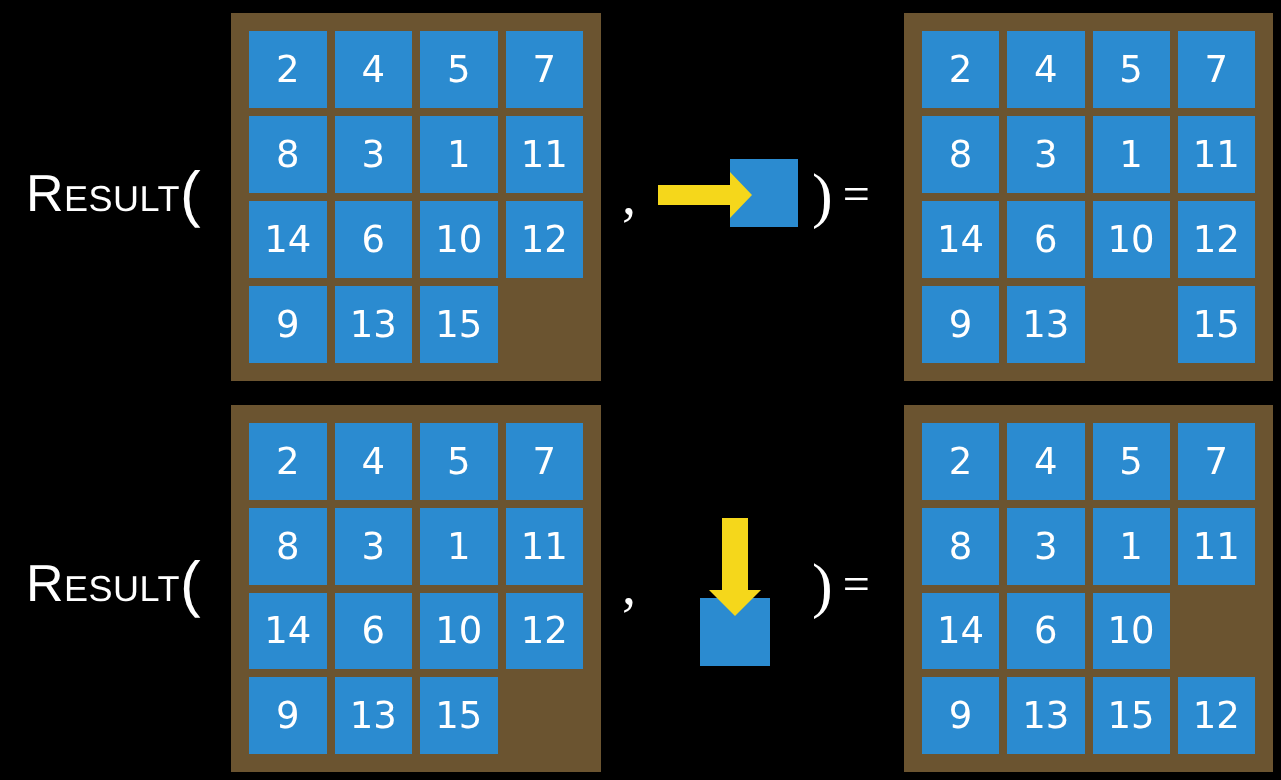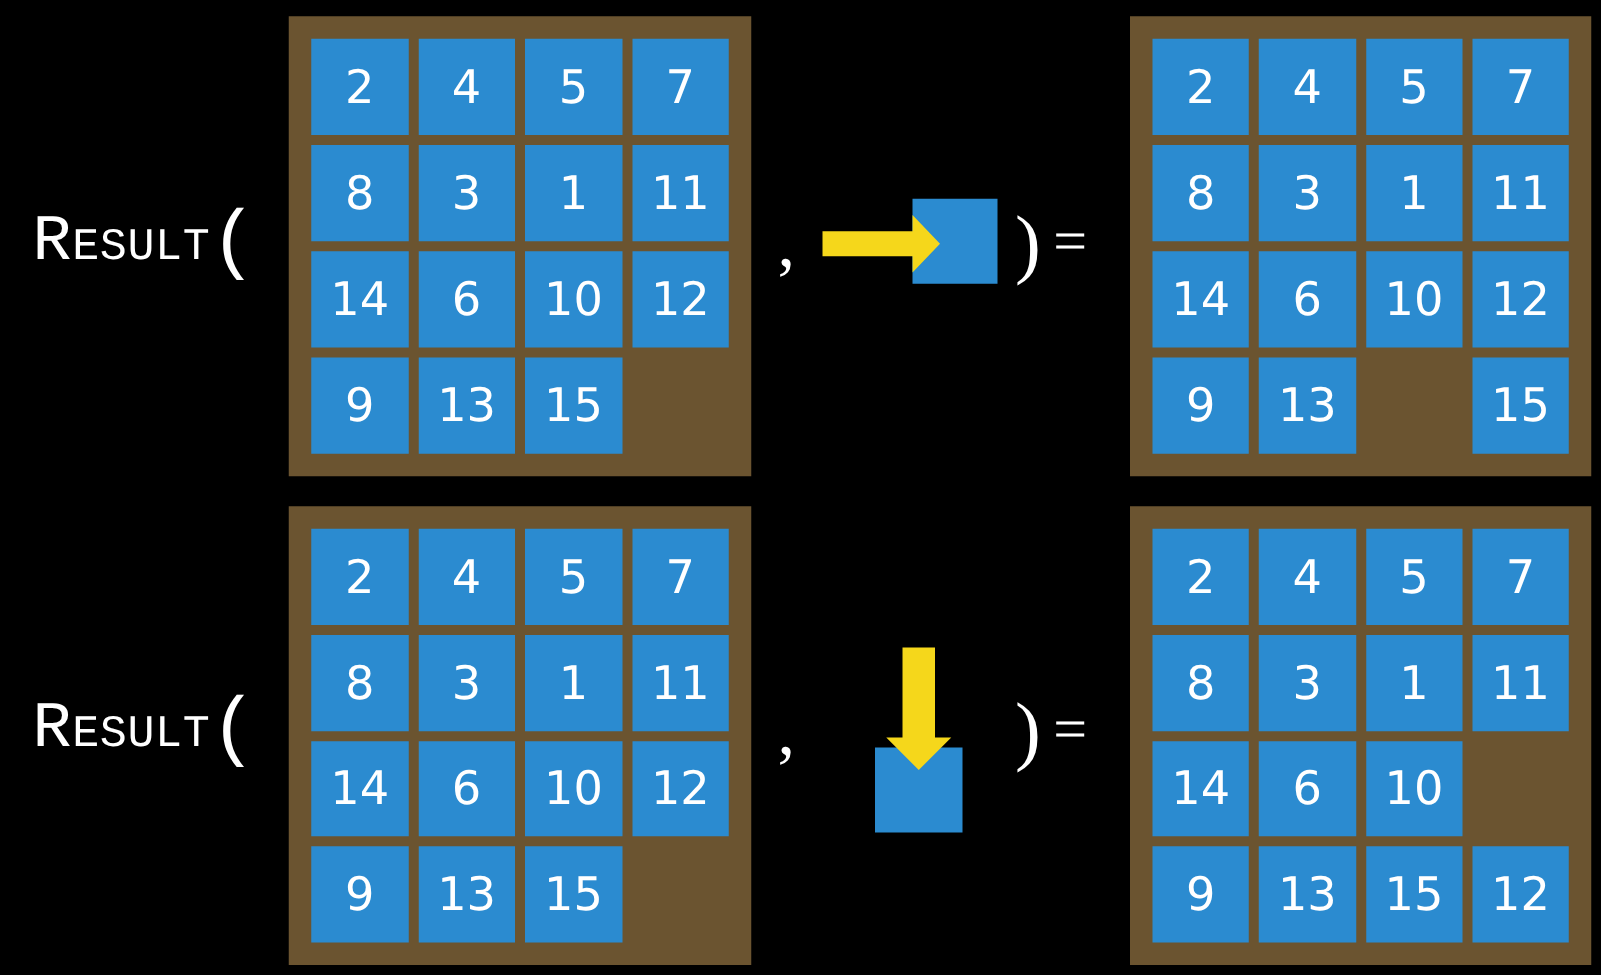--- a/index.html
+++ b/index.html
@@ -34,21 +34,21 @@
   .eq-row.row-1 { top: 0px; }
   .eq-row.row-2 { top: 390px; }
 
   
   .result-label {
     position: absolute;
     left: 26px;
     top: 50%;
     transform: translateY(-50%);
     color: #ffffff;
-    font-family: Liberation Mono, monospace;
+    font-family: Liberation Sans, sans-serif;
     font-size: 50px;
     line-height: 1;
     white-space: nowrap;
     letter-spacing: 0.5px;
     font-variant: small-caps;
     text-rendering: geometricPrecision;
   }
   .result-label .first {
     font-size: 52px;
   }

